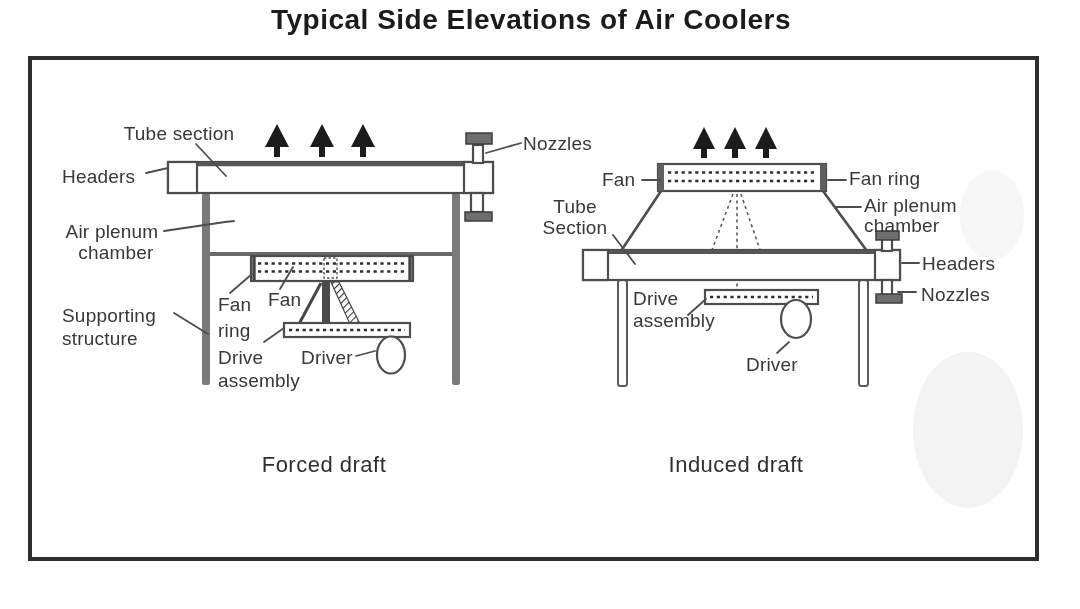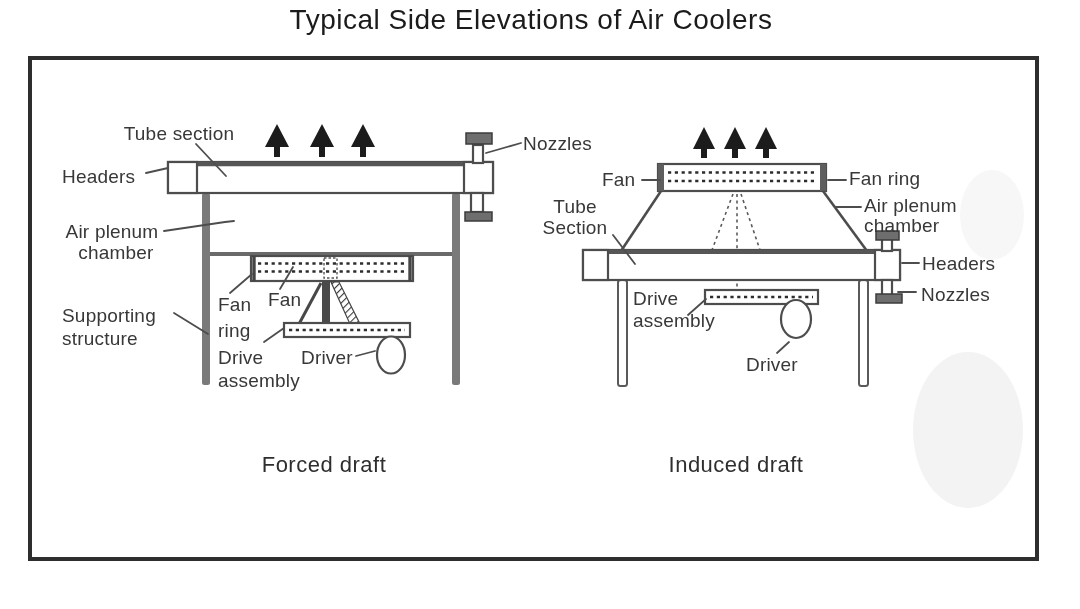--- a/index.html
+++ b/index.html
@@ -2,21 +2,21 @@
 <html><head>
 <meta charset="utf-8">
 <style>
   html,body{margin:0;padding:0;}
   body{
     width:1080px;height:609px;position:relative;background:#ffffff;
     font-family:"Liberation Sans",sans-serif;overflow:hidden;
   }
   .page-title{
     position:absolute;left:0;top:4px;width:1062px;text-align:center;
-    font-size:28px;font-weight:normal;color:#1b1b1b;letter-spacing:.5px;
+    font-size:28px;font-weight:bold;color:#1b1b1b;letter-spacing:.5px;
   }
   .frame{
     position:absolute;left:28px;top:56px;width:1011px;height:505px;
     border:4px solid #2e2e2e;background:#ffffff;box-sizing:border-box;
   }
   svg{position:absolute;left:0;top:0;}
   text{
     font-family:"Liberation Sans",sans-serif;
     fill:#383838;font-size:19px;letter-spacing:.2px;
   }

